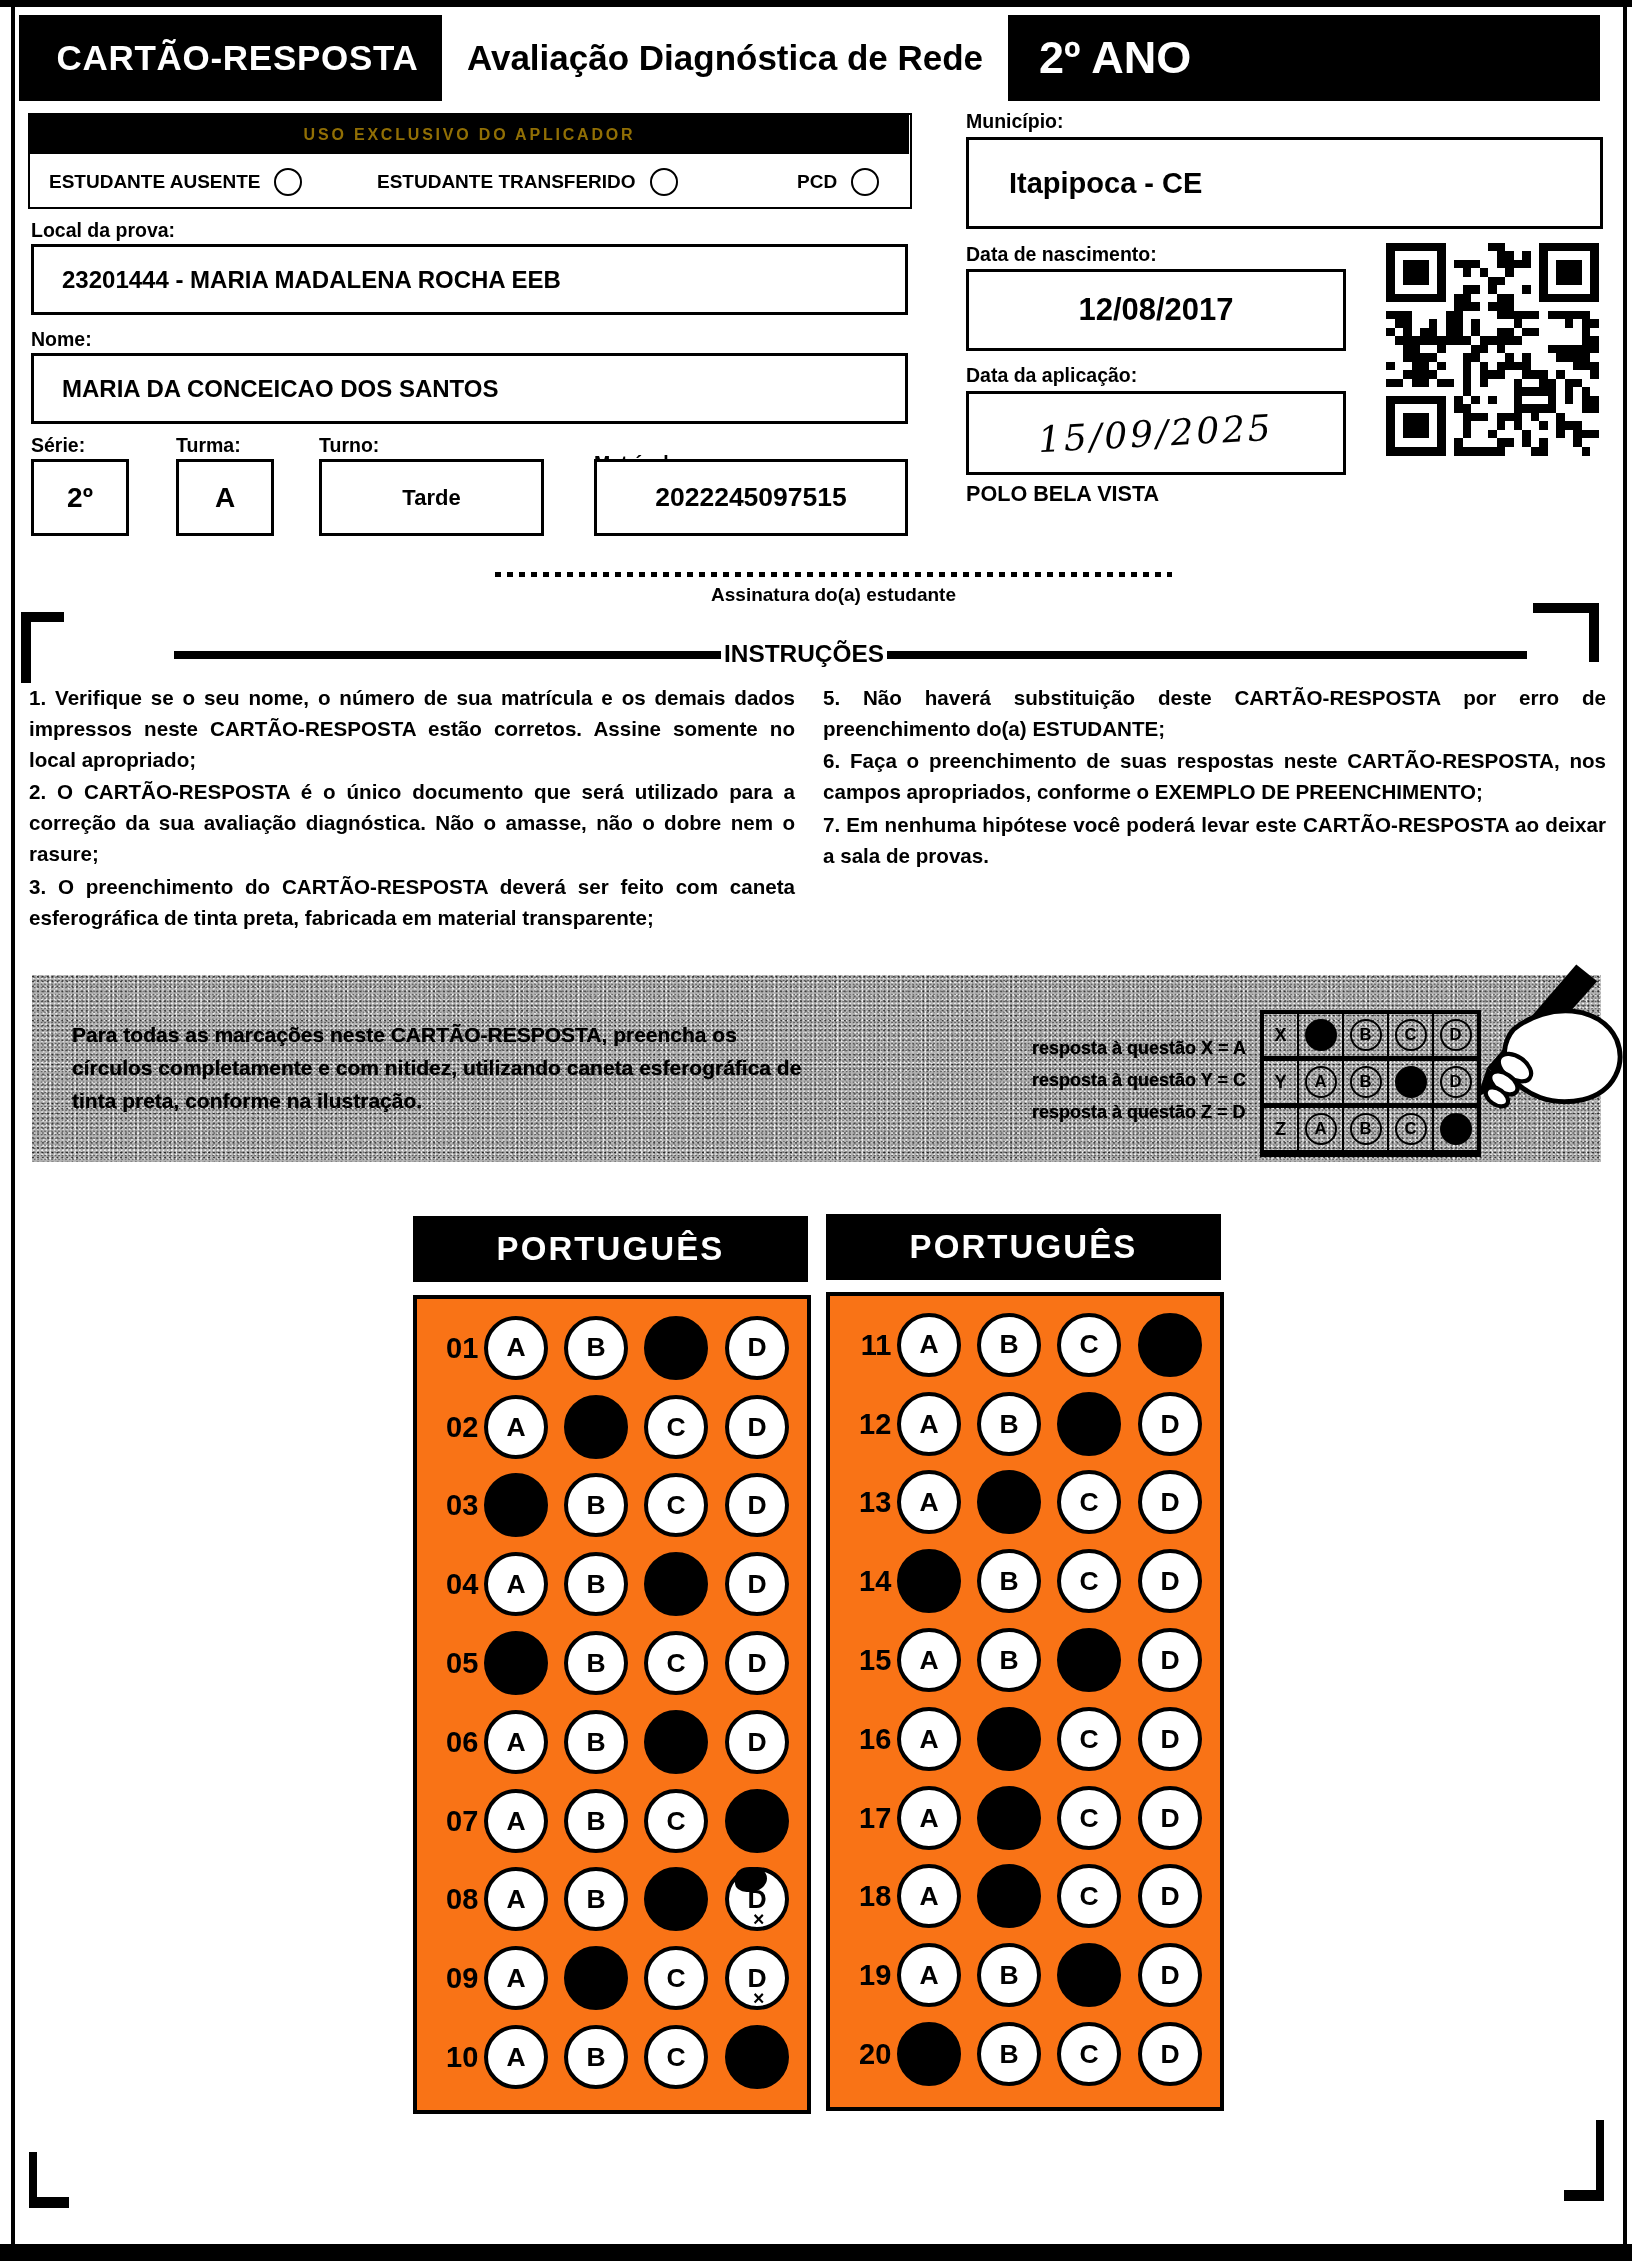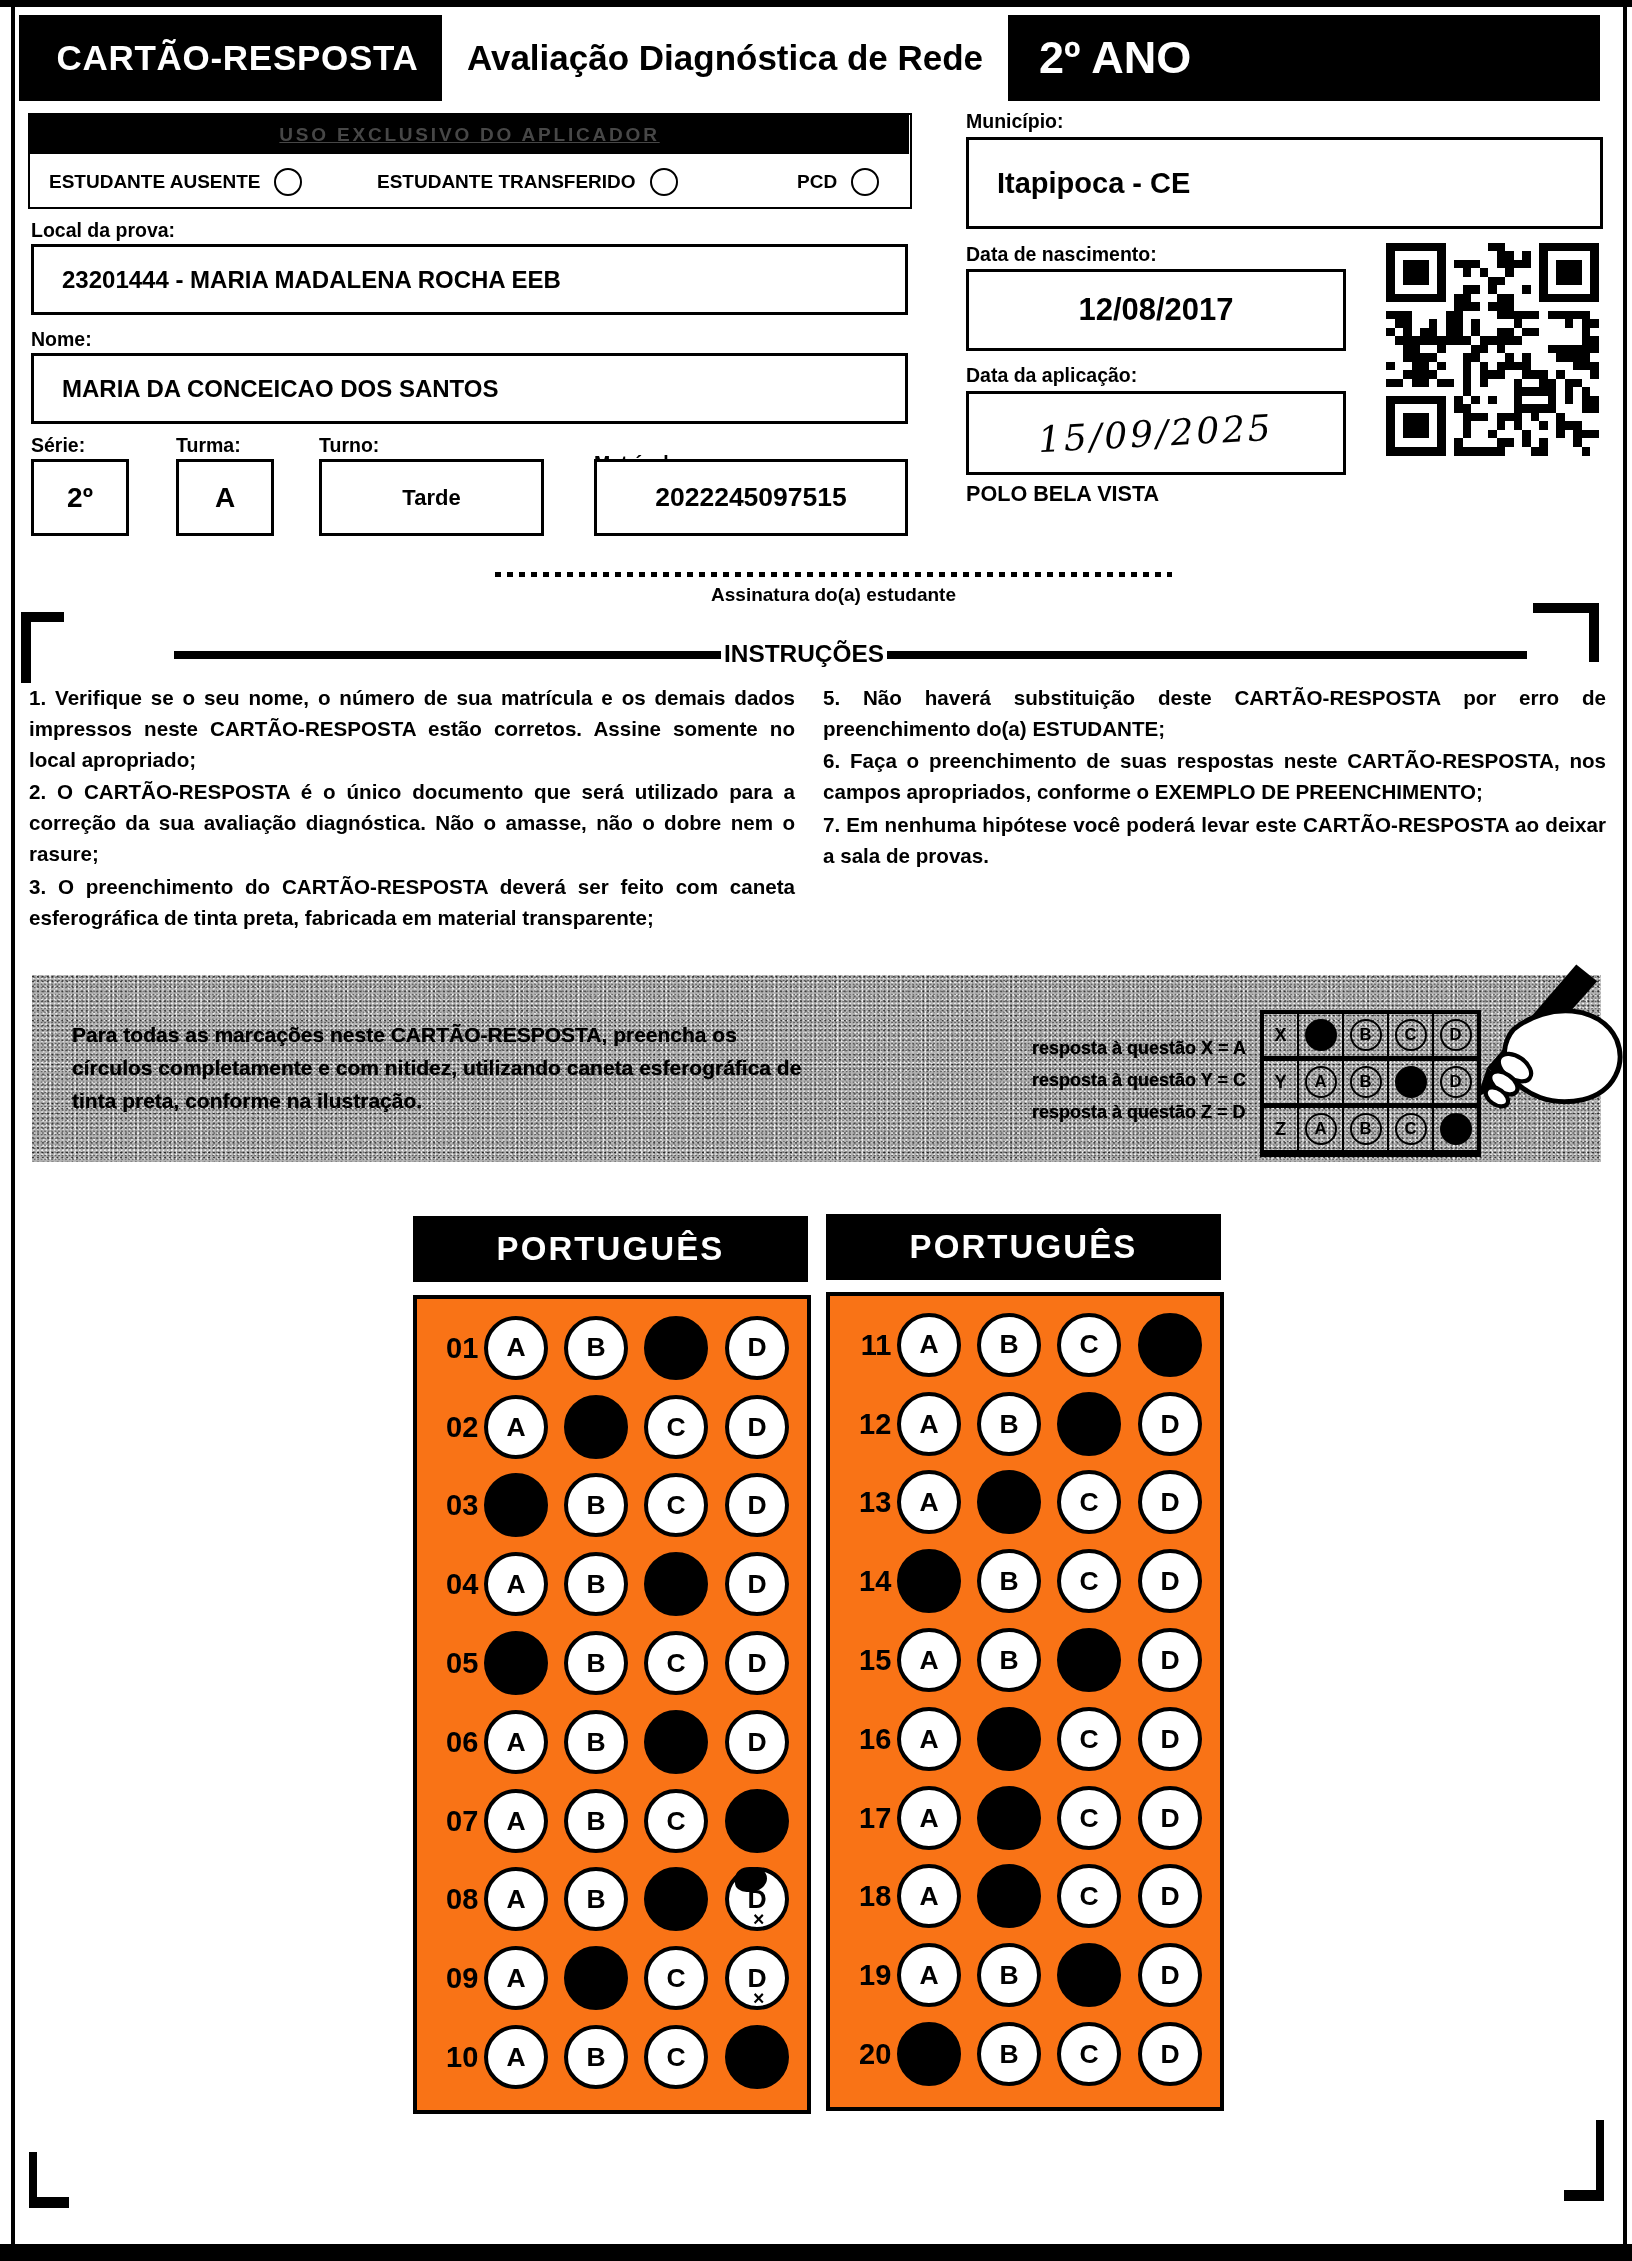--- a/index.html
+++ b/index.html
@@ -16,21 +16,21 @@
 
   
   .hdr-bar{left:19px;top:14.6px;width:1581px;height:86px;}
   .hdr-title{left:35px;top:14.6px;width:405px;height:86px;color:#fff;font-size:35px;letter-spacing:0.7px;}
   .hdr-sub{left:442px;top:14.6px;width:566px;height:86px;background:#fff;font-size:35px;}
   .hdr-grade{left:1039px;top:14.6px;width:279px;height:86px;color:#fff;font-size:45px;justify-content:flex-start;}
 
   
   .apl-box{left:28px;top:113px;width:884px;height:96px;border:2.8px solid #000;box-sizing:border-box;background:#fff;}
   .apl-bar{left:0;top:0;width:879px;height:39px;}
-  .apl-bar-label{width:100%;height:39px;color:#737373;opacity:.62;font-size:19px;letter-spacing:2.8px;text-decoration:underline;}
+  .apl-bar-label{width:100%;height:39px;color:#eab308;opacity:.62;font-size:16px;letter-spacing:2.8px;}
   .opt-group{position:absolute;top:42px;height:50px;display:flex;align-items:center;gap:14px;}
   .opt-label{font-size:19px;}
   .opt-circle{width:28px;height:28px;border:2.8px solid #000;border-radius:50%;box-sizing:border-box;background:#fff;}
 
   .lab{font-size:19.5px;}
   .vbox{border:3.5px solid #000;box-sizing:border-box;background:#fff;display:flex;align-items:center;}
   .vbox .val{font-size:24px;}
   .pad{padding-left:28px;}
   .hand{font-family:"DejaVu Serif",serif;font-style:italic;font-weight:400;font-size:36px;transform:rotate(-3deg);letter-spacing:2.8px;}
 
@@ -144,21 +144,21 @@
   <span class="val" style="font-size:28px;">A</span>
 </div>
 <div class="abs vbox flexc" style="left:319px;top:459px;width:225px;height:77px;">
   <span class="val" style="font-size:22px;">Tarde</span>
 </div>
 <div class="abs vbox flexc" style="left:594px;top:459px;width:314px;height:77px;">
   <span class="val" style="font-size:26.5px;">2022245097515</span>
 </div>
 
 <div class="abs lab" style="left:966px;top:110px;">Município:</div>
-<div class="abs vbox" style="left:966px;top:137px;width:637px;height:92px;">
+<div class="abs vbox" style="left:966px;top:137px;width:637px;height:92px;padding-left:12px;">
   <span class="val pad" style="font-size:29px;">Itapipoca - CE</span>
 </div>
 
 <div class="abs lab" style="left:966px;top:243px;">Data de nascimento:</div>
 <div class="abs vbox flexc" style="left:966px;top:269px;width:380px;height:82px;">
   <span class="val" style="font-size:31px;">12/08/2017</span>
 </div>
 
 <div class="abs lab" style="left:966px;top:364px;">Data da aplicação:</div>
 <div class="abs vbox flexc" style="left:966px;top:391px;width:380px;height:84px;">

